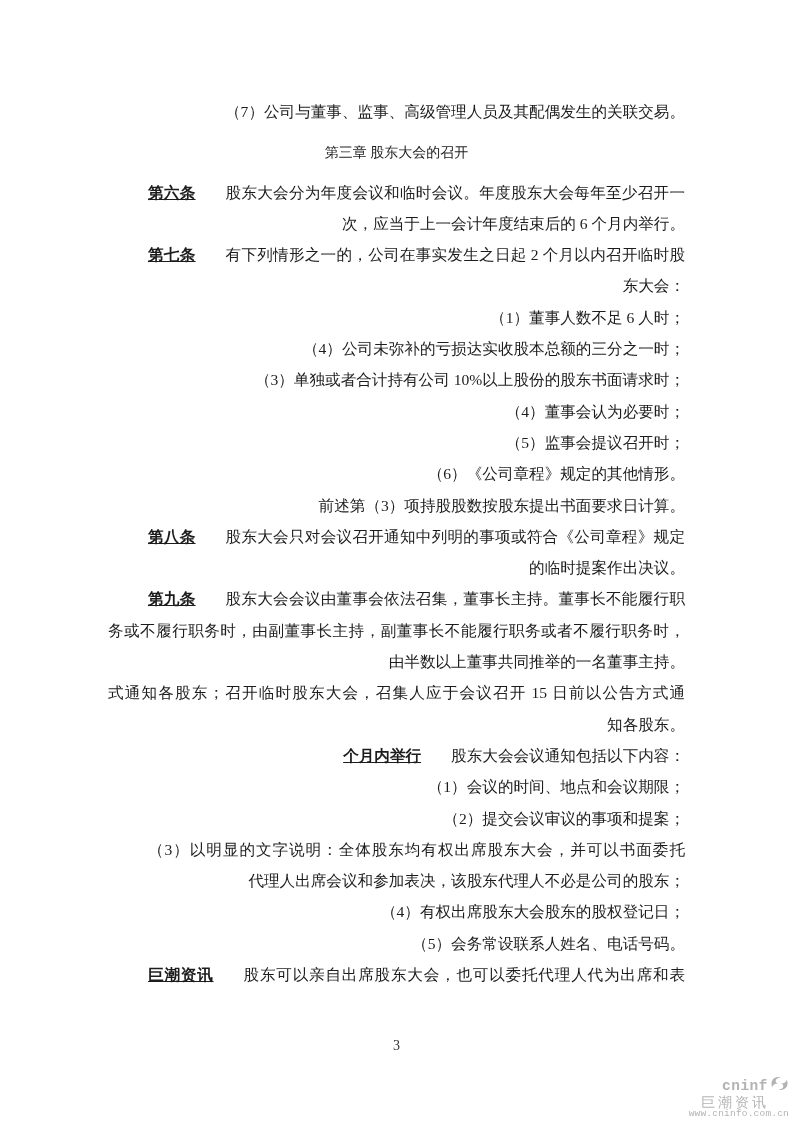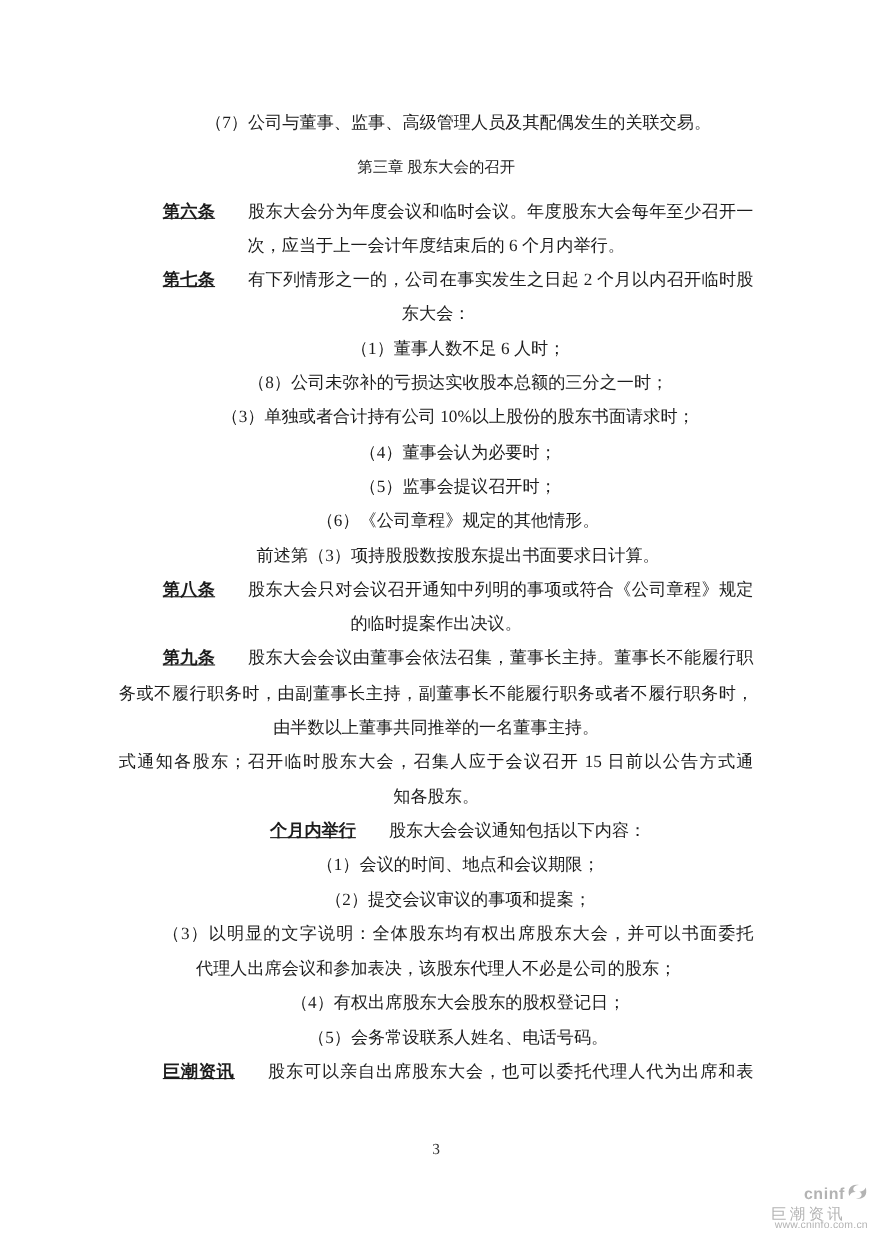--- a/index.html
+++ b/index.html
@@ -15,21 +15,21 @@
   .content {
     position: absolute;
     left: 108px;
     right: 108px;
     top: 96px;
   }
   .line {
     font-size: 15.6px;
     line-height: 31.3px;
     min-height: 31.3px;
-    text-align: center;
+    text-align: right;
   }
   .line.indent { padding-left: 40px; }
   .line.justify {
     text-align: justify;
     text-align-last: justify;
   }
   .run-b { font-weight: bold; text-decoration: underline; }
   .run-gap { margin-right: 30px; }
   .chapter-heading {
     font-size: 14px;
@@ -47,21 +47,21 @@
     font-size: 14px;
     color: #333333;
     line-height: 16px;
   }
   .logo {
     position: absolute;
     top: 1074px;
     right: 4px;
     text-align: right;
     color: #b3b3b3;
-    font-family: Liberation Sans, sans-serif;
+    font-family: Liberation Mono, monospace;
   }
   .logo-row1 {
     display: flex;
     align-items: center;
     justify-content: flex-end;
     line-height: 18px;
   }
   .logo-brand {
     font-size: 14.5px;
     font-weight: bold;
@@ -89,21 +89,21 @@
     <div>
         <div class="line indent"><span>（7）公司与董事、监事、高级管理人员及其配偶发生的关联交易。</span></div>
       </div>
     <div class="chapter-heading">第三章 股东大会的召开</div>
     <div>
         <div class="line indent justify"><span class="run-b run-gap">第六条</span><span>股东大会分为年度会议和临时会议。年度股东大会每年至少召开一</span></div>
         <div class="line"><span>次，应当于上一会计年度结束后的 6 个月内举行。</span></div>
         <div class="line indent justify"><span class="run-b run-gap">第七条</span><span>有下列情形之一的，公司在事实发生之日起 2 个月以内召开临时股</span></div>
         <div class="line"><span>东大会：</span></div>
         <div class="line indent"><span>（1）董事人数不足 6 人时；</span></div>
-        <div class="line indent"><span>（8）公司未弥补的亏损达实收股本总额的三分之一时；</span></div>
+        <div class="line indent"><span>（4）公司未弥补的亏损达实收股本总额的三分之一时；</span></div>
         <div class="line indent"><span>（3）单独或者合计持有公司 10%以上股份的股东书面请求时；</span></div>
         <div class="line indent"><span>（4）董事会认为必要时；</span></div>
         <div class="line indent"><span>（5）监事会提议召开时；</span></div>
         <div class="line indent"><span>（6）《公司章程》规定的其他情形。</span></div>
         <div class="line indent"><span>前述第（3）项持股股数按股东提出书面要求日计算。</span></div>
         <div class="line indent justify"><span class="run-b run-gap">第八条</span><span>股东大会只对会议召开通知中列明的事项或符合《公司章程》规定</span></div>
         <div class="line"><span>的临时提案作出决议。</span></div>
         <div class="line indent justify"><span class="run-b run-gap">第九条</span><span>股东大会会议由董事会依法召集，董事长主持。董事长不能履行职</span></div>
         <div class="line justify"><span>务或不履行职务时，由副董事长主持，副董事长不能履行职务或者不履行职务时，</span></div>
         <div class="line"><span>由半数以上董事共同推举的一名董事主持。</span></div>

